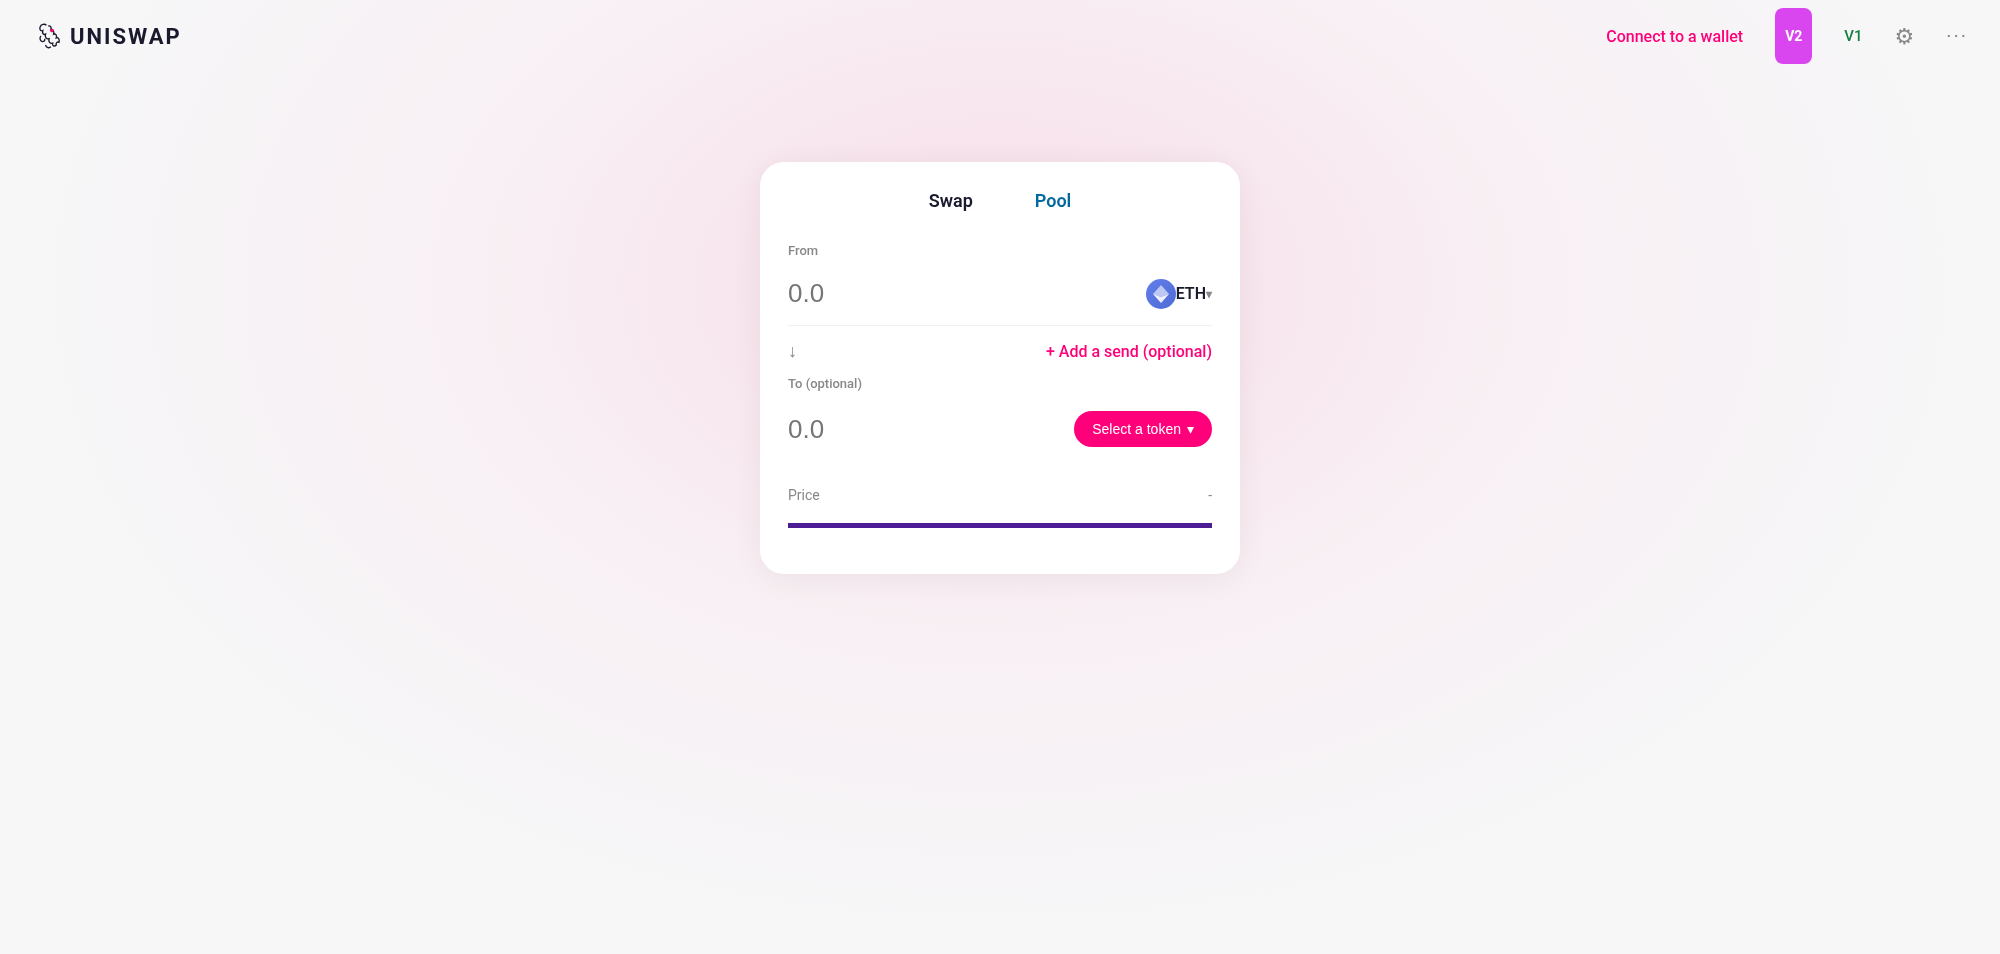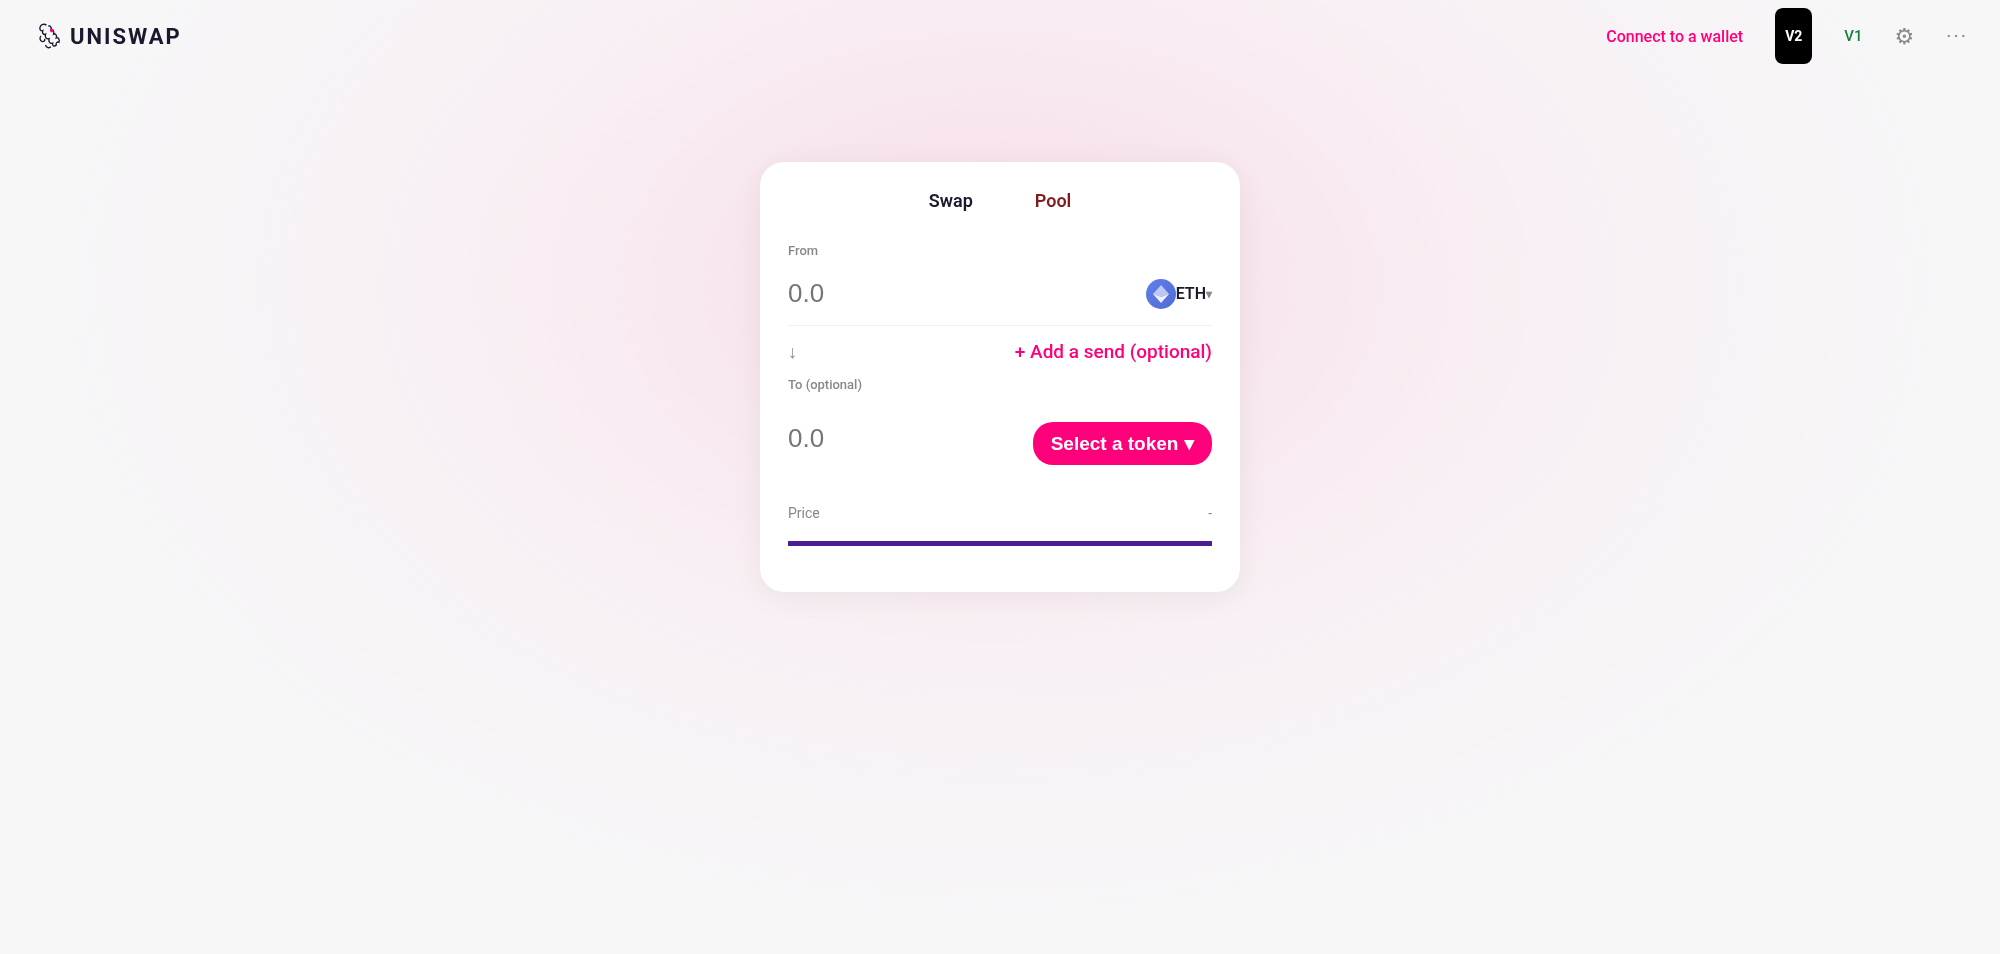--- a/index.html
+++ b/index.html
@@ -59,21 +59,21 @@
 
     .connect-wallet-link {
       color: #ff007a;
       font-size: 16px;
       font-weight: 500;
       cursor: pointer;
       text-decoration: none;
     }
 
     .version-badge {
-      background: #000000;
+      background: #d946ef;
       color: white;
       border-radius: 8px;
       padding: 20px 10px;
       font-size: 14px;
       font-weight: 700;
       cursor: pointer;
     }
 
     .version-v1 {
       color: #15803d;
@@ -128,21 +128,21 @@
       font-weight: 600;
       cursor: pointer;
       padding-bottom: 4px;
     }
 
     .tab-item.active {
       color: #1a1a2e;
     }
 
     .tab-item.inactive {
-      color: #7f1d1d;
+      color: #0369a1;
     }
 
     
     .section-label {
       font-size: 13px;
       color: #888;
       font-weight: 500;
       margin-bottom: 8px;
     }
 
@@ -200,21 +200,21 @@
     }
 
     .arrow-down {
       color: #888;
       font-size: 18px;
       cursor: pointer;
     }
 
     .add-send-link {
       color: #ff007a;
-      font-size: 19px;
+      font-size: 16px;
       font-weight: 500;
       cursor: pointer;
     }
 
     
     .to-section {
       margin-bottom: 20px;
     }
 
     .token-input-row-to {
@@ -223,28 +223,27 @@
       justify-content: space-between;
       padding: 12px 0 16px 0;
     }
 
     .select-token-btn {
       background: #ff007a;
       color: white;
       border: none;
       border-radius: 20px;
       padding: 10px 18px;
-      font-size: 19px;
-      font-weight: 700;
+      font-size: 14px;
+      font-weight: 400;
       cursor: pointer;
       display: flex;
       align-items: center;
       gap: 6px;
       white-space: nowrap;
-      margin-top: 10px;
     }
 
     
     .price-row {
       display: flex;
       align-items: center;
       justify-content: space-between;
       padding: 4px 0 20px 0;
       border-bottom: 5px solid #4c1d95;
       margin-bottom: 18px;

